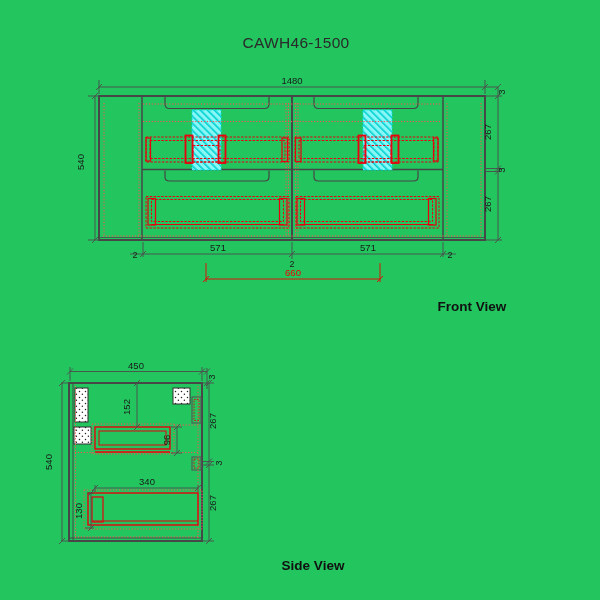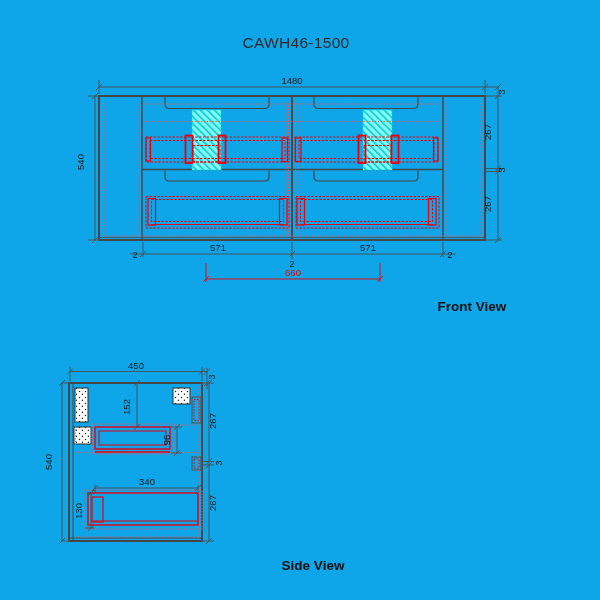--- a/index.html
+++ b/index.html
@@ -1,16 +1,16 @@
 <!DOCTYPE html>
 <html><head>
 <meta charset="utf-8">
 <style>
   html,body{margin:0;padding:0;background:#ffffff;}
-  .canvas{position:relative;width:600px;height:600px;background:#0ea5e9;overflow:hidden;
+  .canvas{position:relative;width:600px;height:600px;background:#22c55e;overflow:hidden;
           font-family:"Liberation Sans", sans-serif;text-decoration:underline;}
   svg text{font-family:"Liberation Sans", sans-serif;fill:#1a1a1a;}
   .dimtxt{font-size:9.5px;}
   .dimtxt-sm{font-size:9px;}
   .reddim{fill:#f00000;}
   .viewlabel{font-size:13.5px;font-weight:700;fill:#111;}
   .titletxt{font-size:15.5px;fill:#2a2a2a;letter-spacing:0.3px;}
 </style>
 </head>
 <body>

